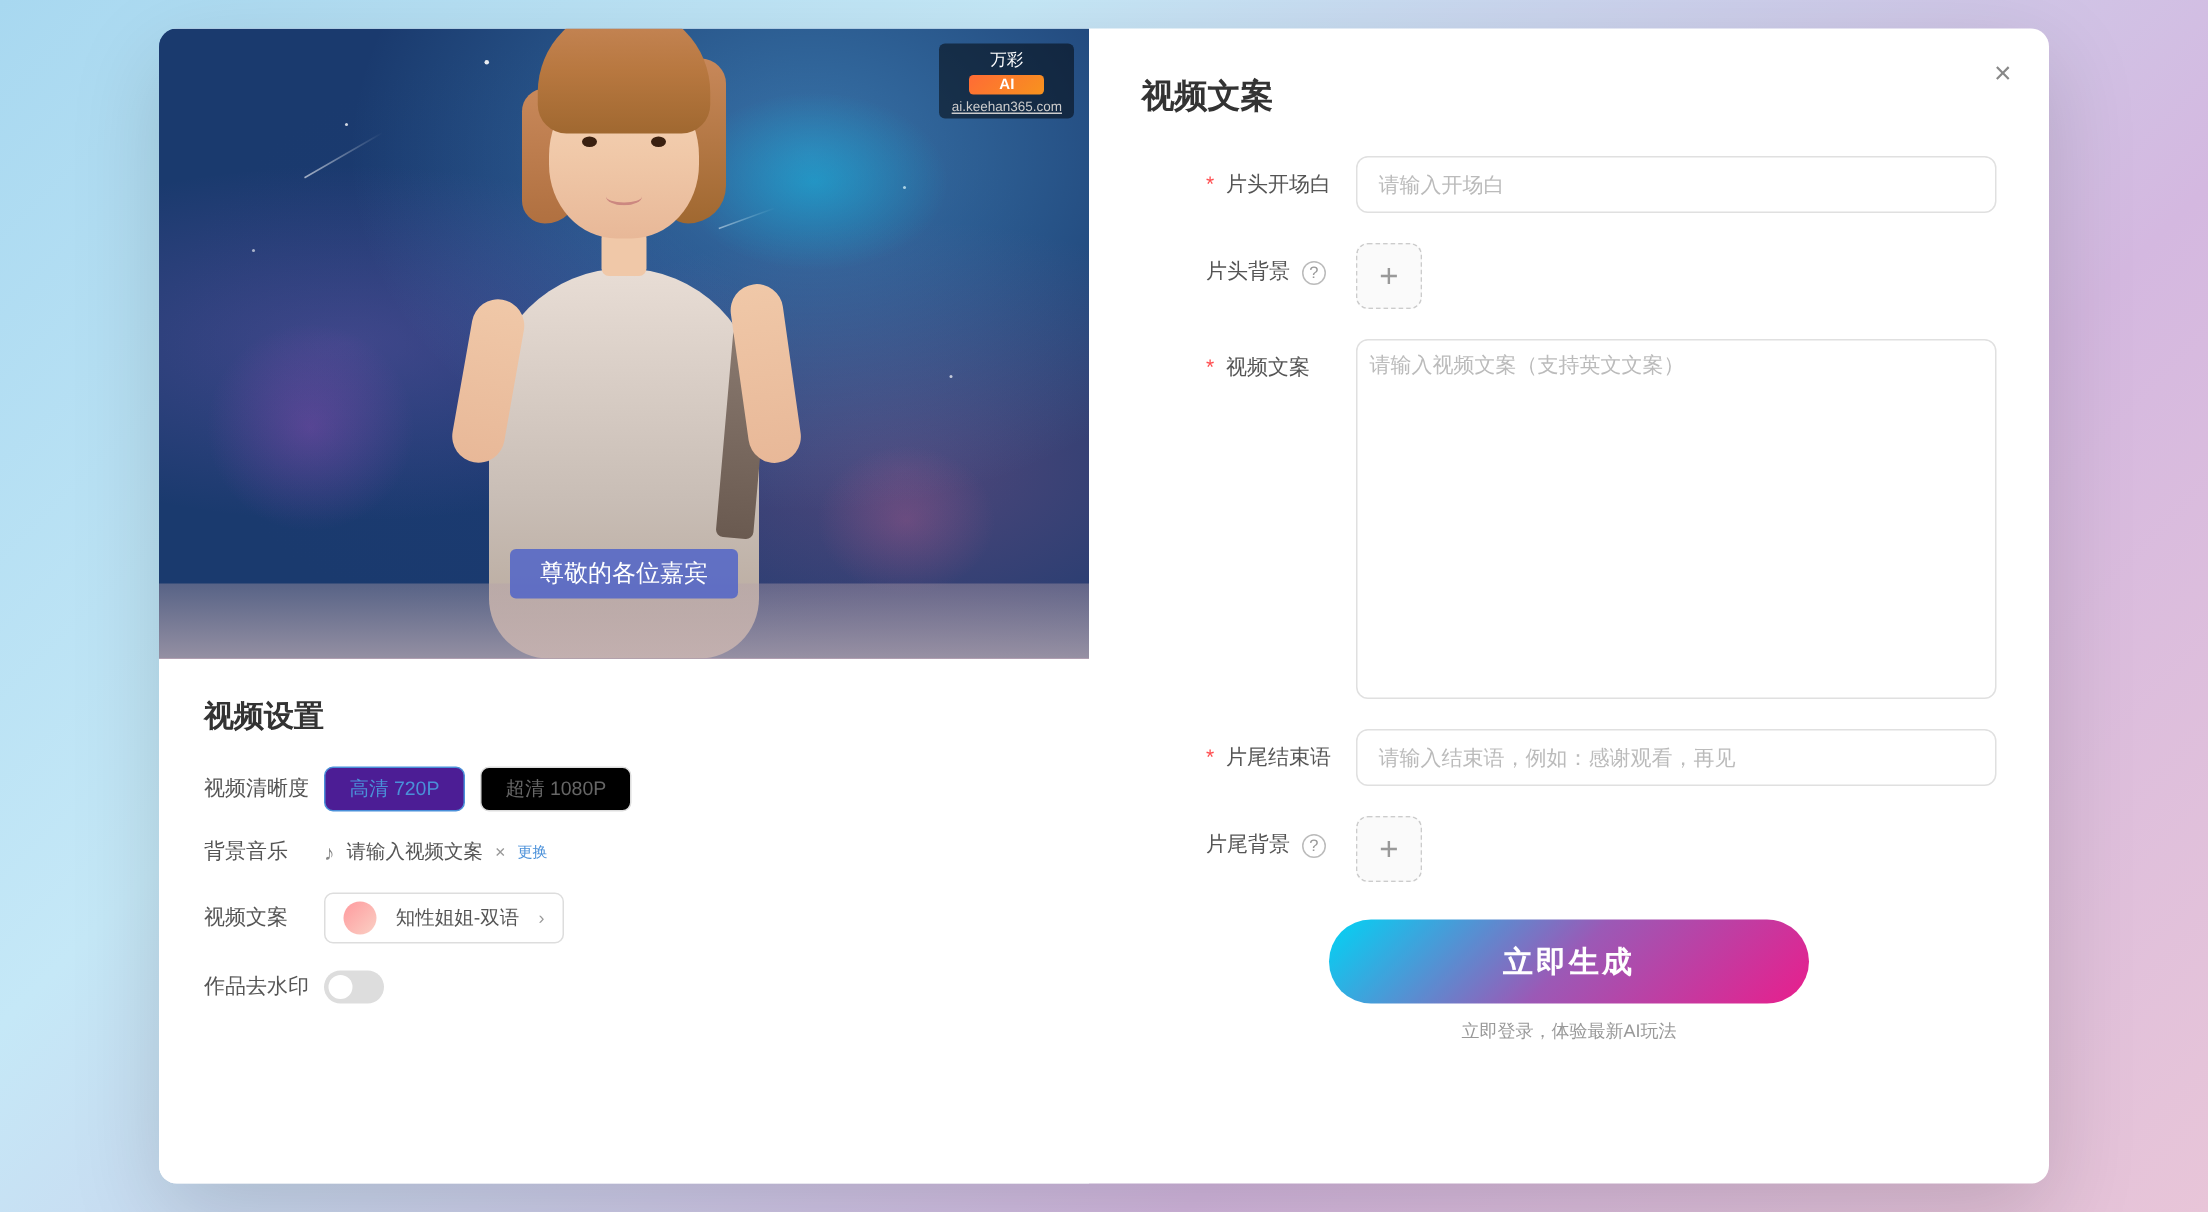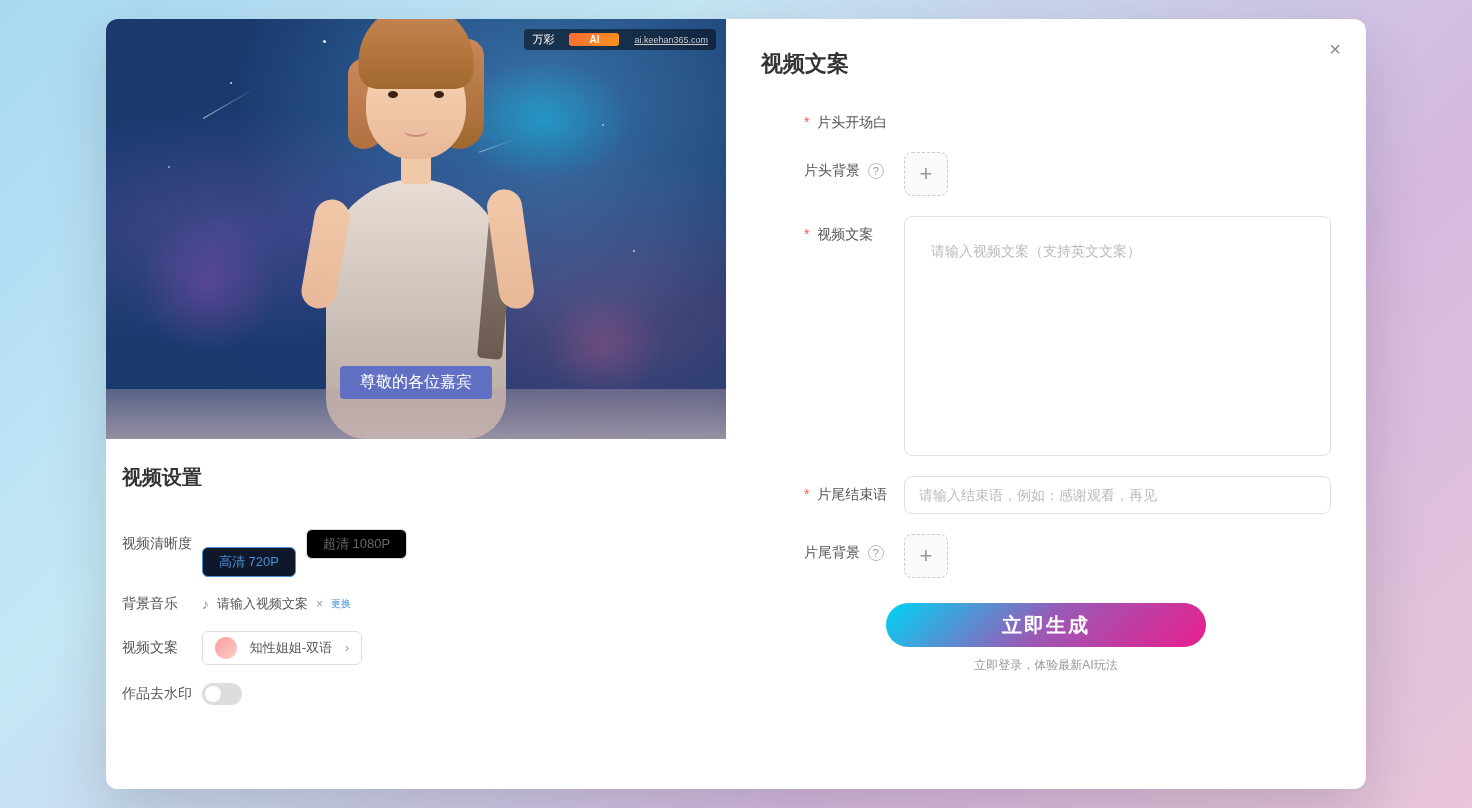--- a/index.html
+++ b/index.html
@@ -75,21 +75,22 @@
       position: absolute;
       top: 10px;
       right: 10px;
       background: rgba(0,0,0,0.5);
       color: white;
       font-size: 11px;
       padding: 3px 8px;
       border-radius: 4px;
       display: flex;
       align-items: center;
-      gap: 15px;
+      gap: 3px;
+      flex-direction: column;
     }
 
     .watermark-ai {
       background: linear-gradient(135deg, #ff6b35, #f7931e);
       color: white;
       font-size: 10px;
       font-weight: bold;
       padding: 1px 20px;
       border-radius: 3px;
     }
@@ -103,21 +104,21 @@
       background: rgba(80, 100, 200, 0.85);
       color: white;
       padding: 6px 20px;
       border-radius: 4px;
       font-size: 16px;
       white-space: nowrap;
     }
 
     
     .video-settings {
-      padding: 25px 16px;
+      padding: 25px 30px;
       background: #fff;
       flex: 1;
     }
 
     .settings-title {
       font-size: 20px;
       font-weight: 600;
       color: #333;
       margin-bottom: 20px;
     }
@@ -142,22 +143,21 @@
       background: #000000;
       font-size: 13px;
       color: #666;
       cursor: pointer;
       margin-right: 10px;
     }
 
     .quality-btn.active {
       border-color: #4a90d9;
       color: #4a90d9;
-      background: #0f172a;
-      margin-top: 36px;
+      background: #4c1d95;
     }
 
     .music-info {
       display: flex;
       align-items: center;
       gap: 8px;
       font-size: 13px;
       color: #555;
     }
 
@@ -287,21 +287,21 @@
     }
 
     .form-input::placeholder {
       color: #bbb;
     }
 
     .form-textarea {
       flex: 1;
       border: 1px solid #e0e0e0;
       border-radius: 8px;
-      padding: 26px;
+      padding: 8px;
       font-size: 14px;
       color: #333;
       outline: none;
       resize: none;
       height: 240px;
       background: white;
     }
 
     .form-textarea::placeholder {
       color: #bbb;
@@ -338,21 +338,21 @@
     
     .generate-section {
       margin-top: 25px;
       display: flex;
       flex-direction: column;
       align-items: center;
     }
 
     .generate-btn {
       width: 320px;
-      height: 44px;
+      height: 56px;
       background: linear-gradient(135deg, #00d4f5 0%, #9b59b6 50%, #e91e8c 100%);
       border: none;
       border-radius: 28px;
       color: white;
       font-size: 20px;
       font-weight: 600;
       cursor: pointer;
       letter-spacing: 2px;
     }
 
@@ -465,20 +465,21 @@
 
     <div class="right-panel">
       <h2 class="panel-title">视频文案</h2>
       <button class="close-btn">×</button>
 
       <div class="form-row">
         <div class="form-label">
           <span class="required-star">*</span>
           <span>片头开场白</span>
         </div>
+        <input class="form-input" type="text" placeholder="请输入开场白" style="">
       </div>
 
       <div class="form-row">
         <div class="form-label">
           <span>片头背景</span>
           <span class="help-icon">?</span>
         </div>
         <div class="bg-add-btn">+</div>
       </div>
 

